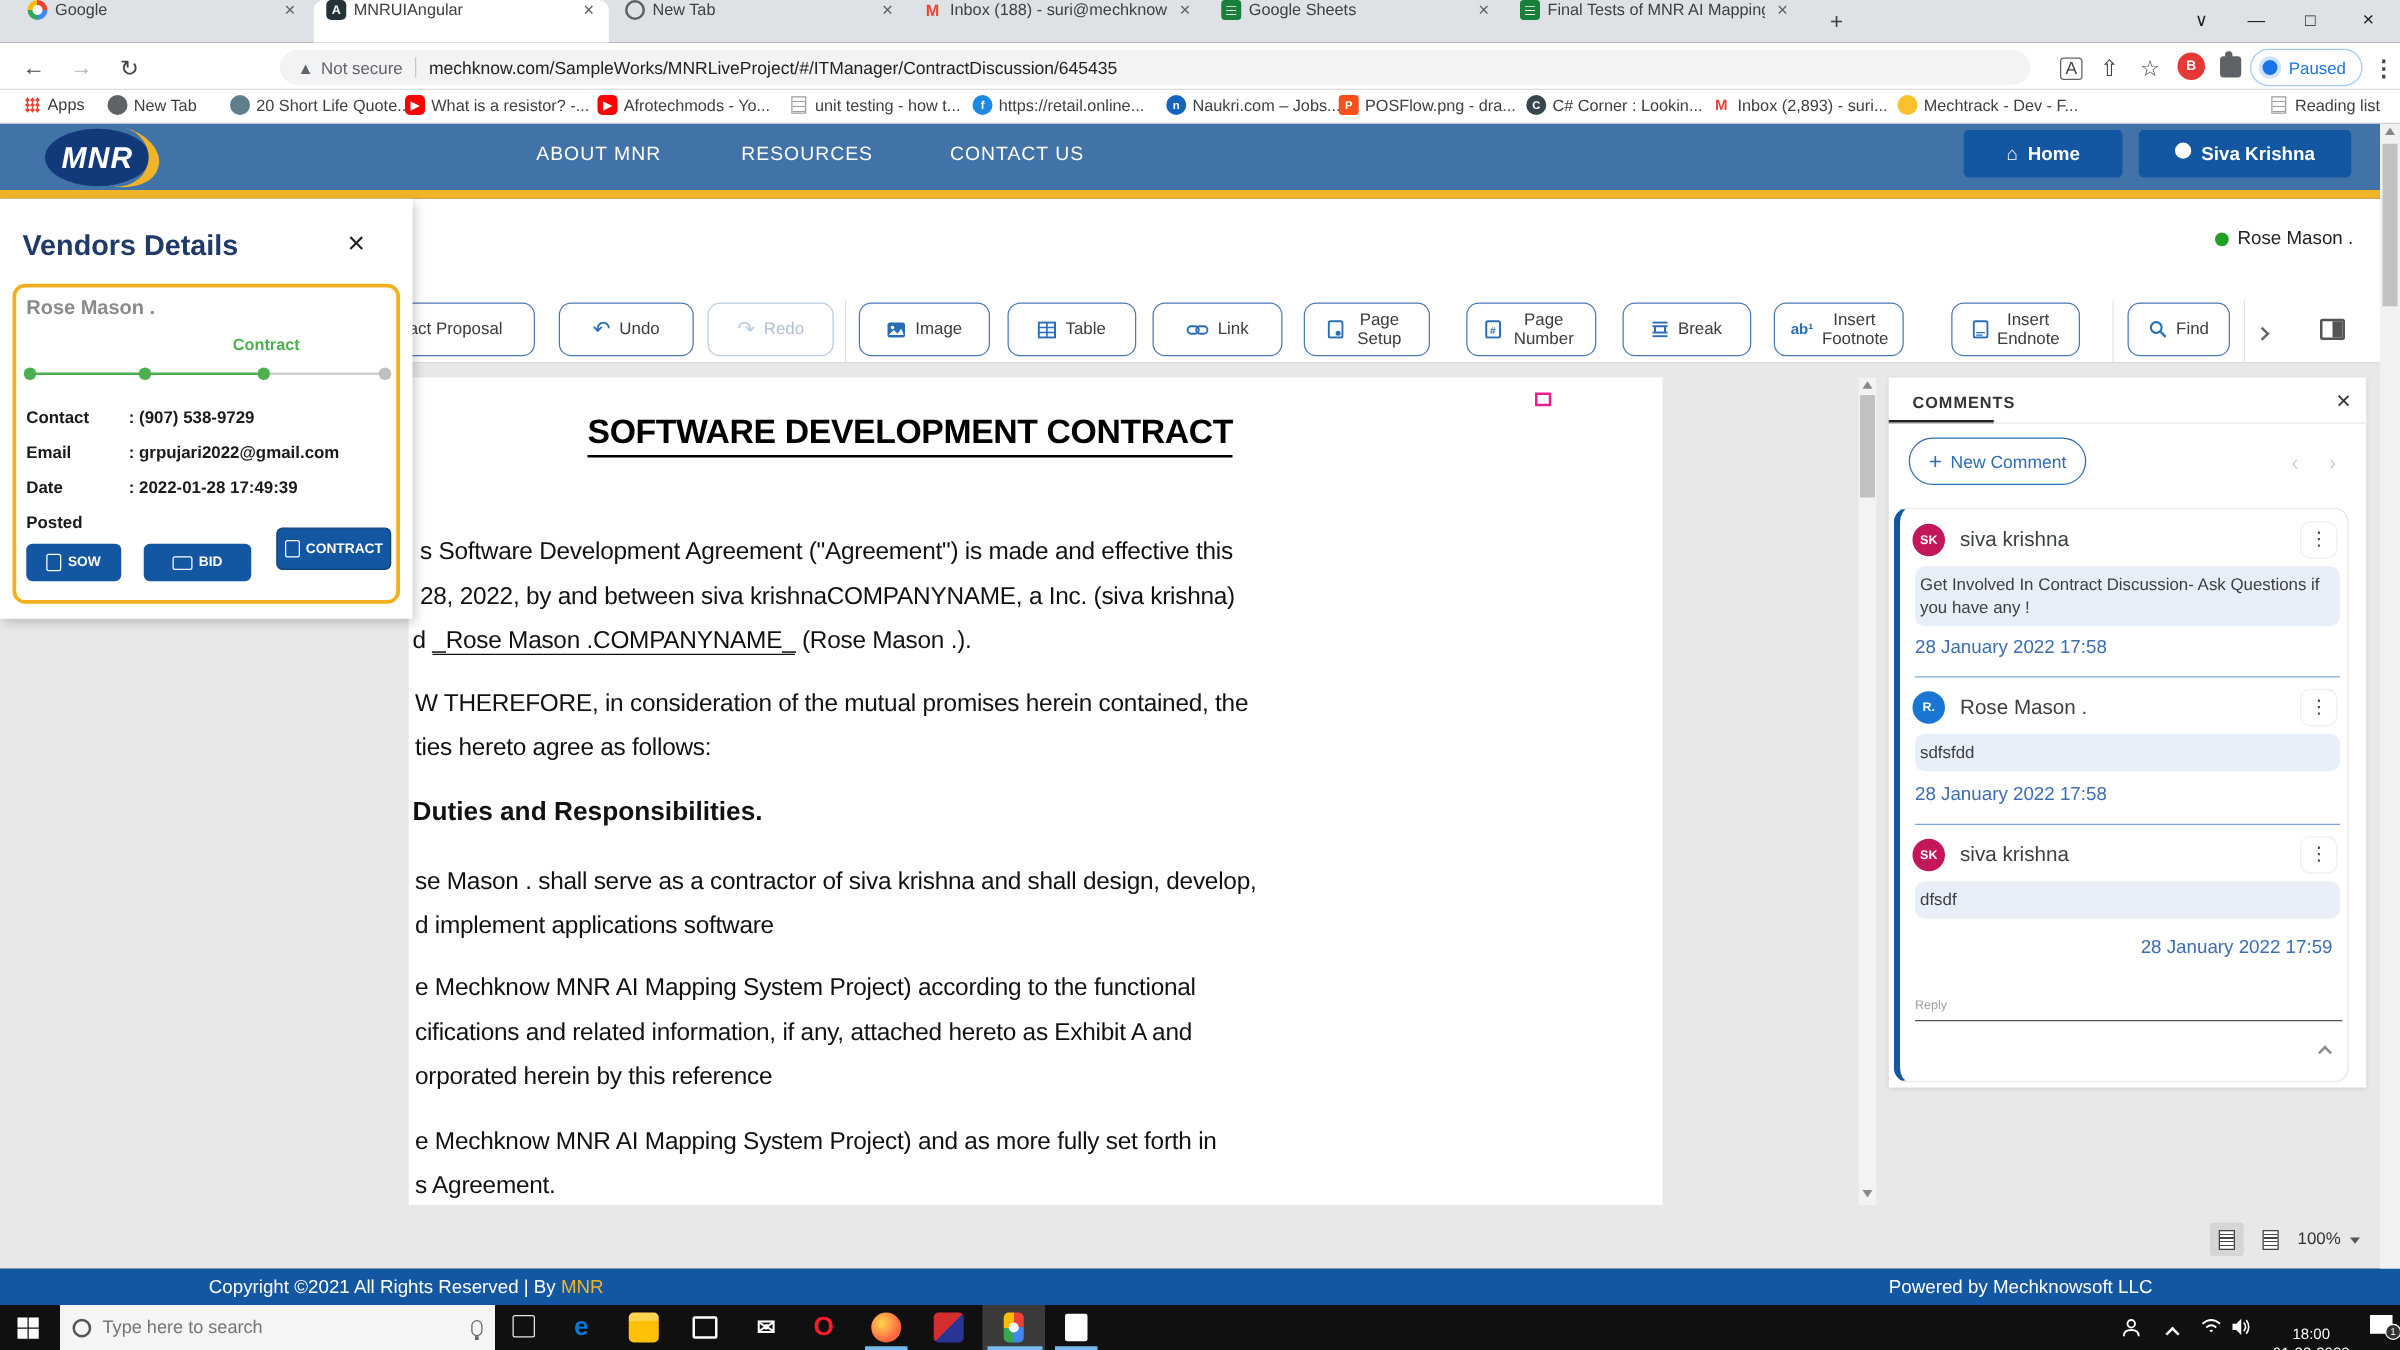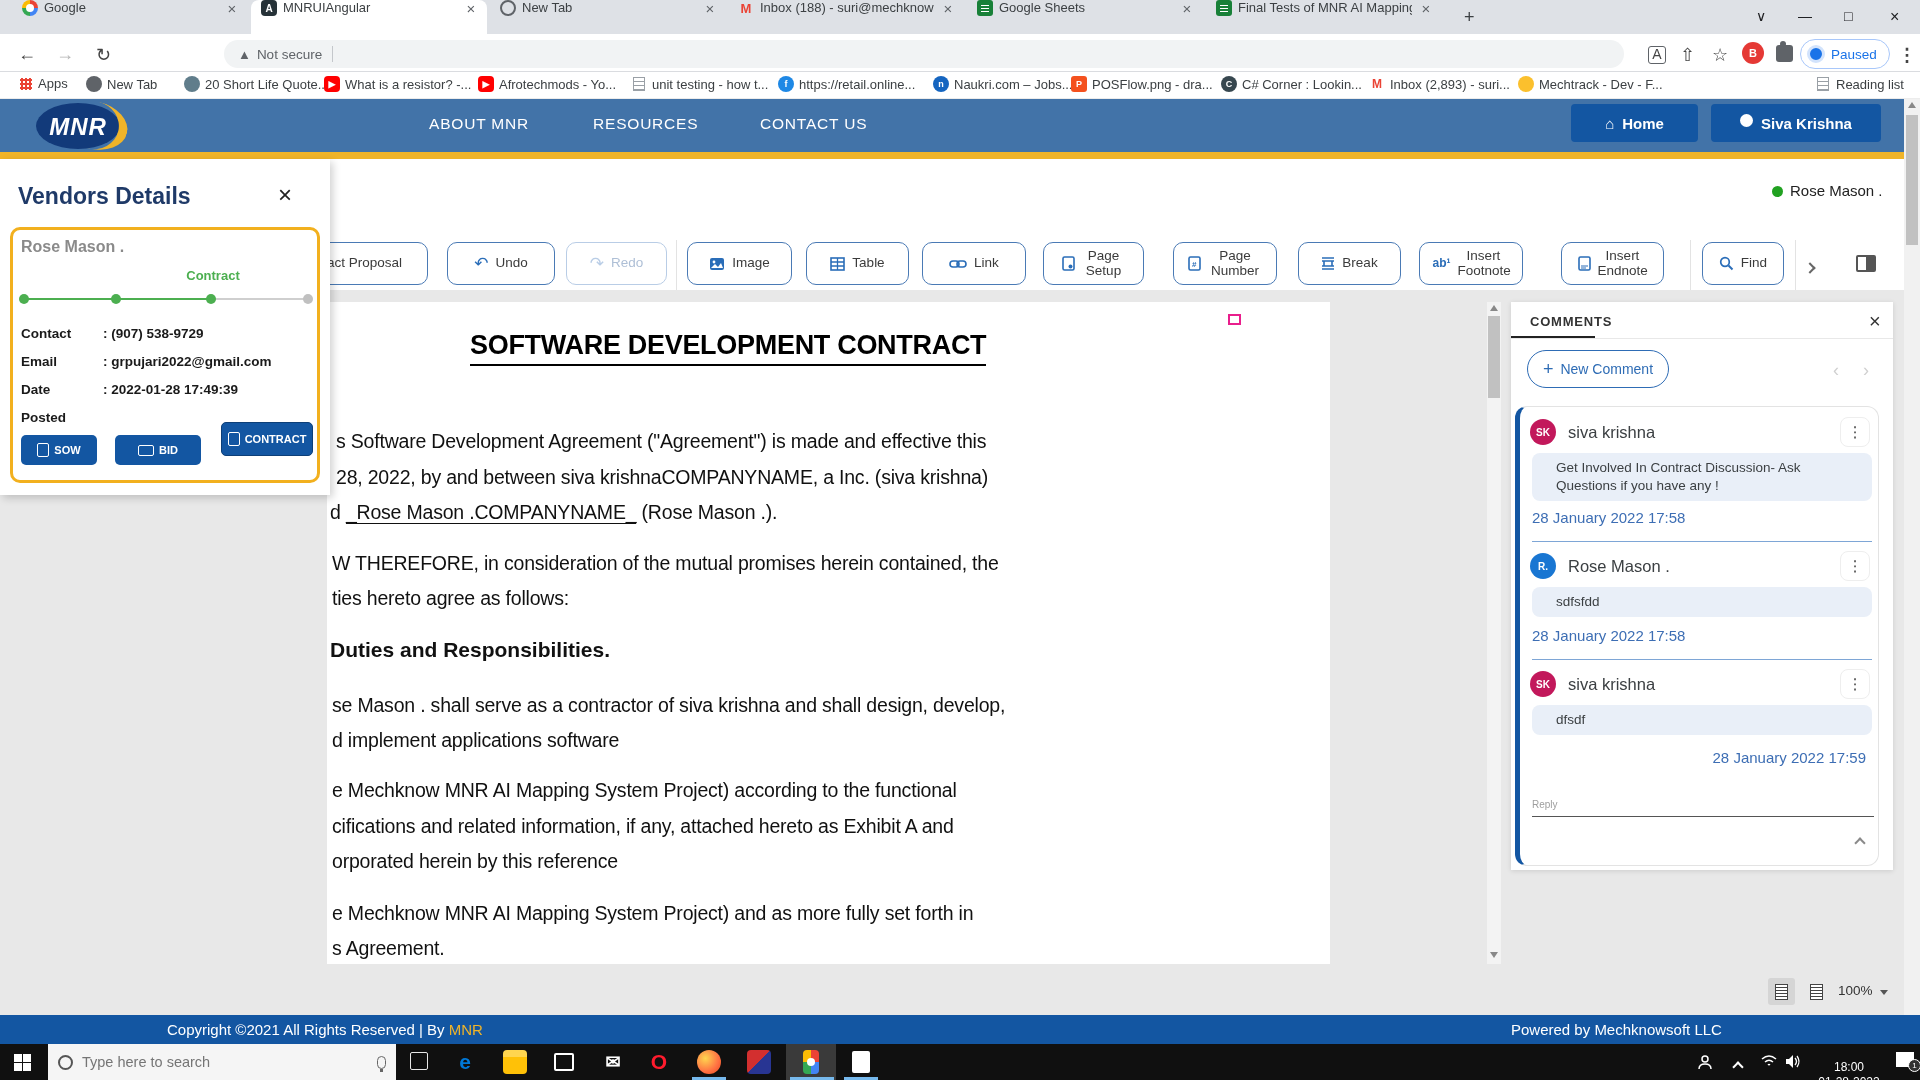--- a/index.html
+++ b/index.html
@@ -120,21 +120,21 @@
   .chead { position:absolute; left:19px; top:12px; font-size:13px; font-weight:bold; letter-spacing:.8px; color:#333; }
   .chead-ul { position:absolute; left:0; top:34px; width:84px; height:2.5px; background:#222; }
   .chead-line { position:absolute; left:0; top:36px; width:382px; height:1px; background:#e8e8e8; }
   .cclose { position:absolute; left:358px; top:8px; font-size:20px; color:#333; cursor:pointer; }
   .newcmt { position:absolute; left:16px; top:48px; width:142px; height:38px; border:1.5px solid #2e6cb5; border-radius:19px; color:#2e6cb5; font-size:14px; display:flex; align-items:center; justify-content:center; gap:7px; cursor:pointer; background:#fff; }
   .pgarrow { position:absolute; top:58px; font-size:18px; color:#d0d0d0; cursor:pointer; }
   .cthread { position:absolute; left:4px; top:104px; width:364px; height:460px; border:1px solid #e3e3e3; border-left:5px solid #1356a2; border-radius:12px; background:#fff; }
   .avatar { position:absolute; width:26px; height:26px; border-radius:50%; color:#fff; font-size:10px; font-weight:bold; display:flex; align-items:center; justify-content:center; }
   .cname { position:absolute; font-size:16.5px; color:#3c4043; }
   .kebab { position:absolute; width:30px; height:30px; border:1px solid #eee; border-radius:8px; text-align:center; line-height:28px; color:#444; font-size:15px; cursor:pointer; }
-  .cbox { position:absolute; left:12px; width:340px; background:#e9eff8; border-radius:8px; font-size:13.5px; color:#3c4043; padding:6px 24px; line-height:1.35; }
+  .cbox { position:absolute; left:12px; width:340px; background:#e9eff8; border-radius:8px; font-size:13.5px; color:#3c4043; padding:6px 4px; line-height:1.35; }
   .ctime { position:absolute; left:12px; font-size:15px; color:#3d6eb4; }
   .cdiv { position:absolute; left:12px; width:340px; height:1px; background:#7ea6d6; }
   .replyin { position:absolute; left:12px; top:386px; width:342px; border:0; border-bottom:1.5px solid #555; font-size:10px; color:#4d7c0f; height:24px; outline:none; font-family:Liberation Sans, sans-serif; background:transparent; }
   .replyin::placeholder { color:#9e9e9e; }
 
   
   .viewic { position:absolute; top:978px; width:27px; height:27px; border-radius:3px; display:flex; align-items:center; justify-content:center; cursor:pointer; }
   .viewic.sel { background:#d5d5d5; }
   .viewic .pg { width:13px; height:16px; border:1.5px solid #444; background:repeating-linear-gradient(#fff 0 2px, #444 2px 3px); }
   .zoomtxt { position:absolute; left:1838px; top:983px; font-size:13.5px; color:#333; cursor:pointer; }
@@ -206,20 +206,21 @@
 </div>
 
 <div class="abs addrbar"></div>
 <div class="navic" style="left:18px">←</div>
 <div class="navic" style="left:56px; color:#b5b5b5">→</div>
 <div class="navic" style="left:96px">↻</div>
 <div class="urlpill">
   <span class="warn">▲</span>
   <span class="sec">Not secure</span>
   <span class="sep"></span>
+  <span class="url">mechknow.com/SampleWorks/MNRLiveProject/#/ITManager/ContractDiscussion/645435</span>
 </div>
 <div class="navic" style="left:1648px; font-size:14px; top:46px; border:1.5px solid #5f6368; border-radius:3px; width:18px; height:18px; text-align:center; line-height:15px">A</div>
 <div class="navic" style="left:1680px">⇧</div>
 <div class="navic" style="left:1712px">☆</div>
 <div class="redext">B</div>
 <div class="puzzle"></div>
 <div class="paused">
   <span class="dot"></span>
   <span>Paused</span>
 </div>

